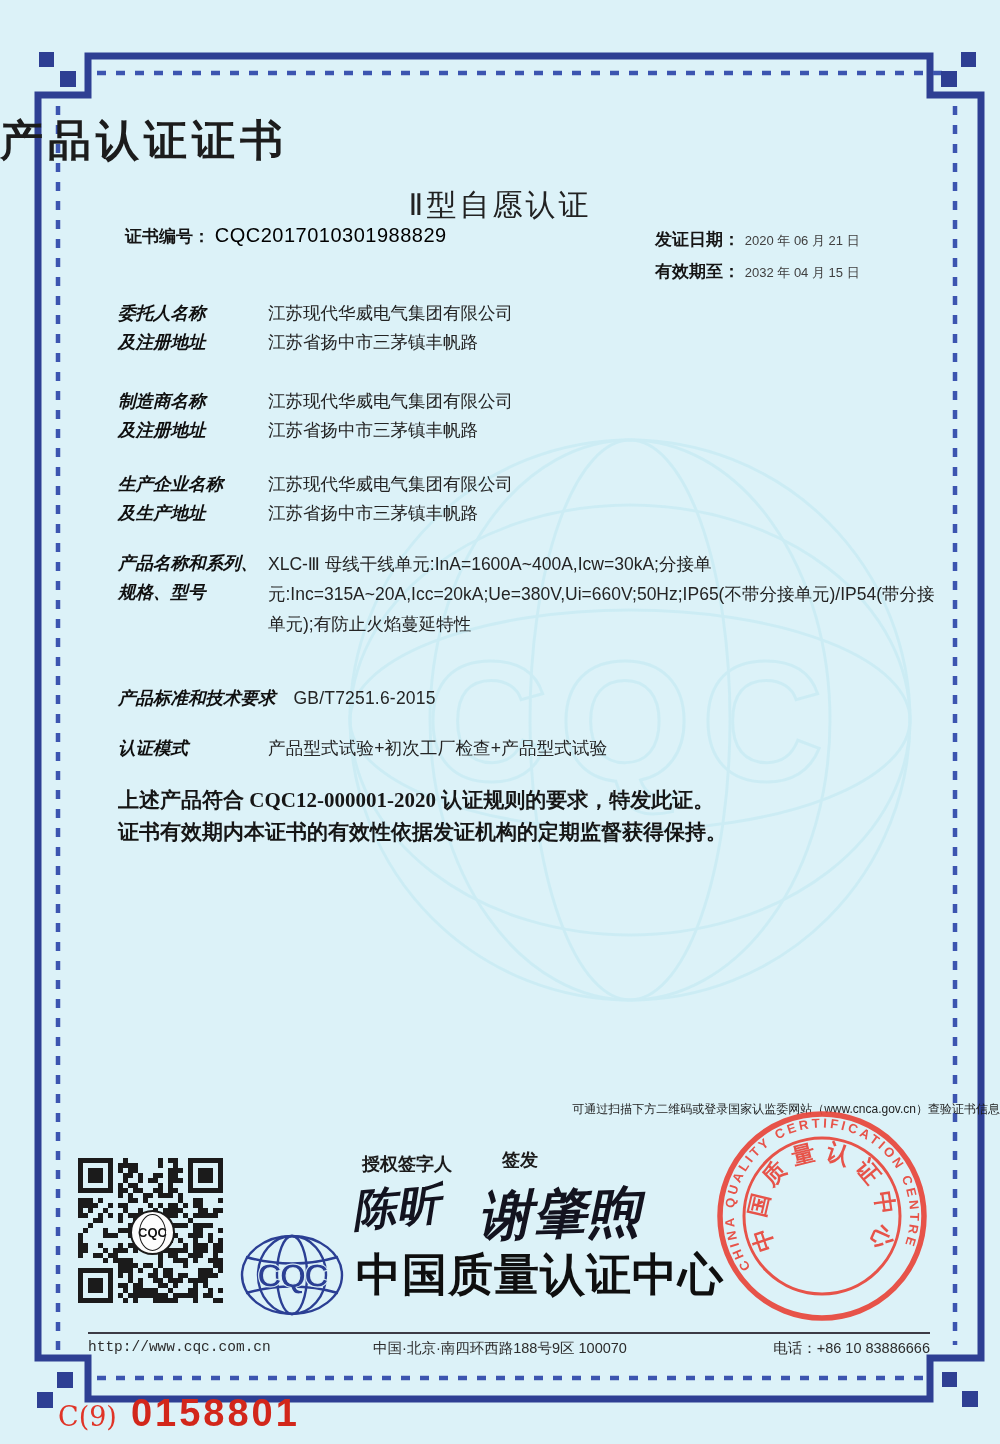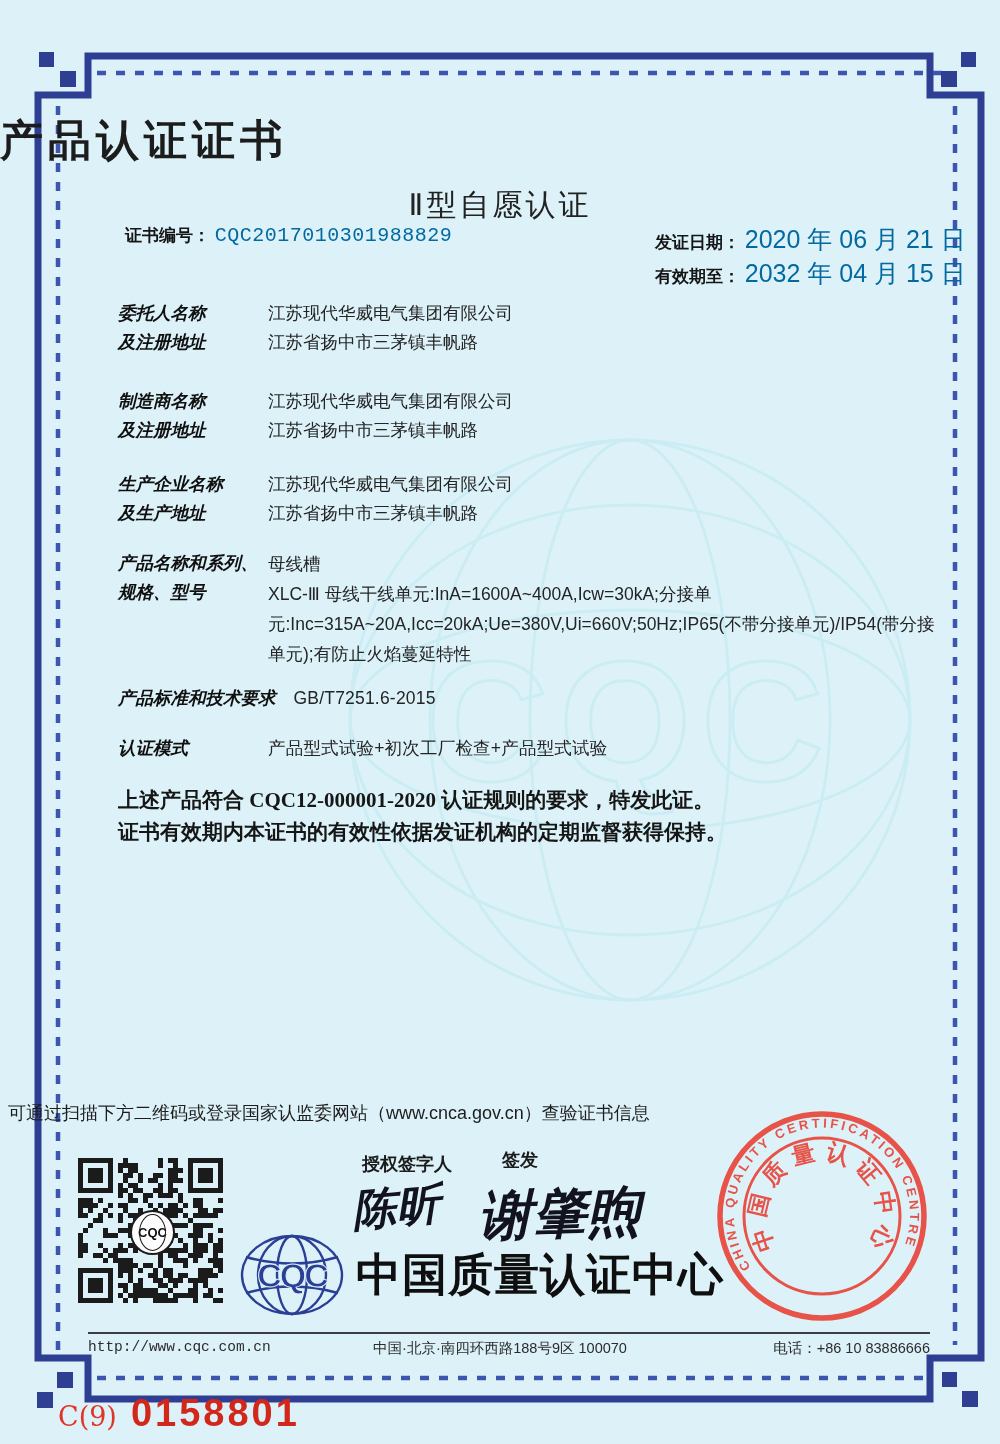--- a/index.html
+++ b/index.html
@@ -13,39 +13,39 @@
   .frame-svg{left:0;top:0;pointer-events:none;}
 
   
   .title{left:0;right:0;top:112px;text-align:left;font-size:43px;font-weight:bold;
          letter-spacing:5px;color:#1c1c1c;}
   .subtitle{left:0;right:0;top:158px;text-align:center;font-size:30px;
             letter-spacing:3px;color:#222;margin-top:27px;}
 
   .certno-row{left:125px;top:224px;font-size:17px;}
   .kai{font-family:"Liberation Serif","DejaVu Serif",serif;font-weight:bold;color:#151515;}
-  .certno-val{font-size:20px;font-weight:500;color:#0369a1;letter-spacing:.5px;font-family:Liberation Mono, monospace;}
+  .certno-val{font-size:20px;font-weight:500;color:#000000;letter-spacing:.5px;font-family:Liberation Sans, sans-serif;}
   .dates{left:655px;top:224px;font-size:17px;line-height:31px;}
-  .dates .val{font-size:25px;font-weight:500;font-family:"Liberation Sans",sans-serif;color:#0369a1;}
+  .dates .val{font-size:13px;font-weight:500;font-family:"Liberation Sans",sans-serif;color:#404040;}
 
   
   .field{position:absolute;left:118px;display:flex;font-size:17.5px;line-height:29px;color:#242424;}
   .flabels{width:150px;font-weight:bold;color:#101010;font-style:italic;}
   .fvalues{font-weight:500;}
   .f1{top:299px}.f2{top:387px}.f3{top:470px}.f4{top:549px}
   .f4 .fvalues{width:668px;line-height:30px;}
   .f5{top:684px}.f6{top:734px}
   .f5 .flabels{width:auto;margin-right:18px;}
   .f5 .fvalues,.f6 .fvalues{letter-spacing:.2px;}
   .statement{position:absolute;left:118px;font-size:21px;color:#161616;
              font-family:"Liberation Serif","DejaVu Serif",serif;font-weight:bold;}
   .s1{top:786px}.s2{top:818px}
 
   
-  .qr-note{left:8px;right:0;top:1101px;text-align:left;font-size:18px;color:#1d1d1d;font-weight:500;}
+  .qr-note{left:8px;right:0;top:1101px;text-align:right;font-size:12px;color:#1d1d1d;font-weight:500;}
   .qr{left:78px;top:1158px;width:145px;height:145px;}
   .qr-center{position:absolute;left:52px;top:52px;width:41px;height:41px;background:#fdfdfd;
              border-radius:50%;border:2px solid #1b1b1b;display:flex;align-items:center;justify-content:center;}
   .qr-center span{font-size:13px;font-weight:bold;color:#111;letter-spacing:0;}
   .qr-center:before{content:"";position:absolute;left:7px;top:2px;width:25px;height:35px;
              border:1.5px solid #1b1b1b;border-radius:50%;}
 
   .sign-label{position:absolute;font-size:18px;font-weight:600;color:#1b1b1b;}
   .sl1{left:362px;top:1152px}.sl2{left:502px;top:1148px}
   .signature{position:absolute;color:#13131f;font-family:"DejaVu Serif",serif;
@@ -159,21 +159,20 @@
       <div>江苏省扬中市三茅镇丰帆路</div>
     </div>
   </div>
 
   <div class="field f4">
     <div class="flabels">
       <div>产品名称和系列、</div>
       <div>规格、型号</div>
     </div>
     <div class="fvalues">
-      <div>母线槽</div>
       <div>XLC-Ⅲ 母线干线单元:InA=1600A~400A,Icw=30kA;分接单元:Inc=315A~20A,Icc=20kA;Ue=380V,Ui=660V;50Hz;IP65(不带分接单元)/IP54(带分接单元);有防止火焰蔓延特性</div>
     </div>
   </div>
 
   <div class="field f5">
     <div class="flabels">产品标准和技术要求</div>
     <div class="fvalues">GB/T7251.6-2015</div>
   </div>
 
   <div class="field f6">

